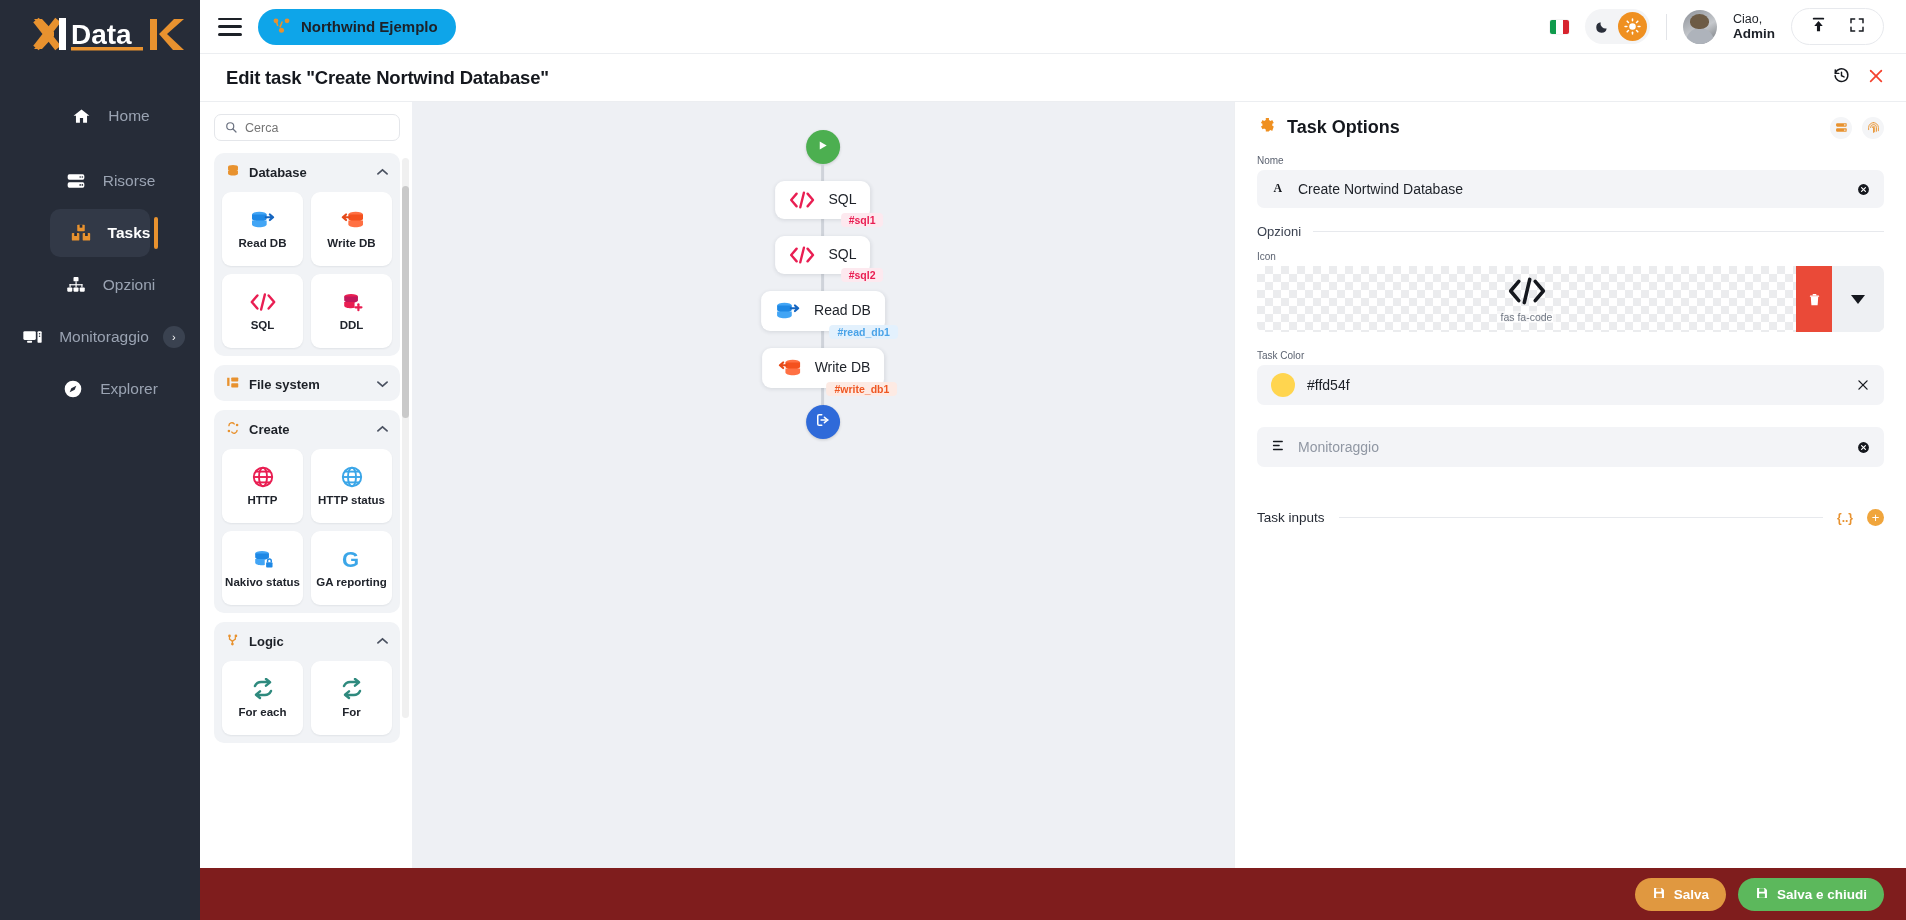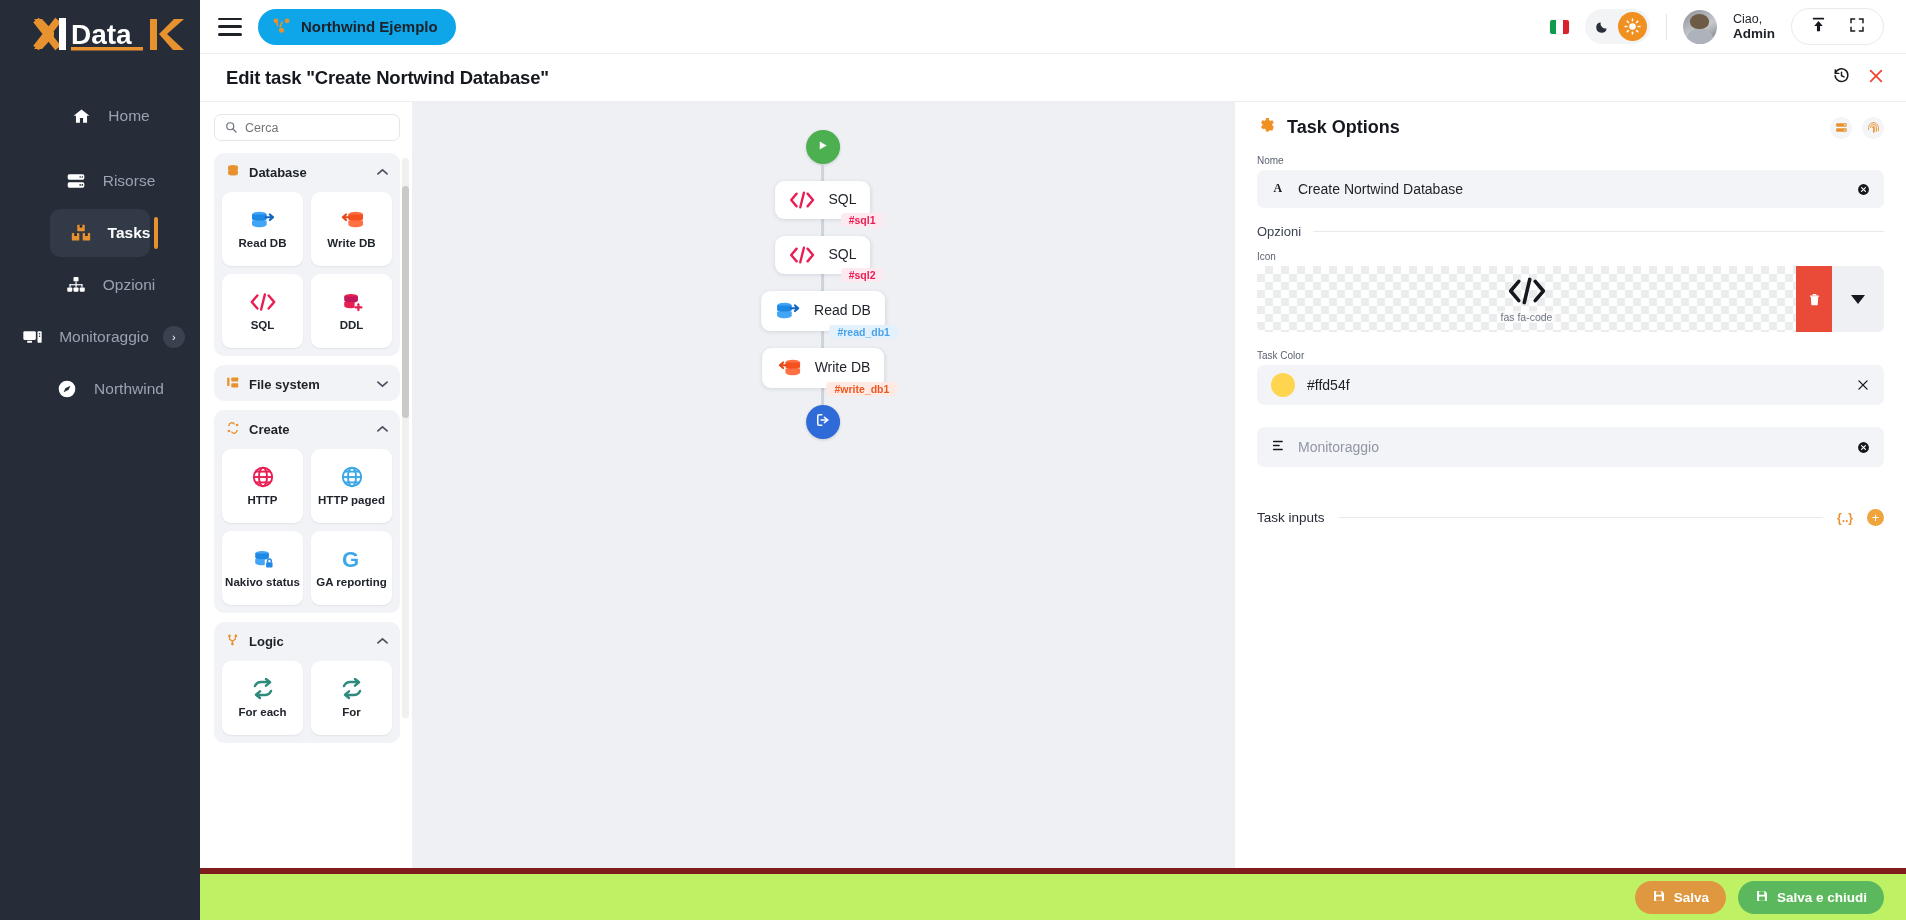--- a/index.html
+++ b/index.html
@@ -197,21 +197,21 @@
   .task-inputs-row .ti-label { font-size:13.5px; color:#262b35; }
   .task-inputs-row .line { flex:1; height:1px; background:#e7e9ed; }
   .brace { color:#e8922f; font-size:12px; font-weight:700; cursor:pointer; }
   .plus-btn {
     width:17px; height:17px; border-radius:50%; background:#f0a53c; color:#fff;
     display:flex; align-items:center; justify-content:center; font-size:13px; line-height:1; cursor:pointer;
   }
 
   
   .footer {
-    height:52px; background:#bef264; border-top:6px solid #7f1d1d; display:flex; align-items:center;
+    height:52px; background:#7f1d1d; border-top:1px solid #7f1d1d; display:flex; align-items:center;
     justify-content:flex-end; gap:12px; padding-right:22px;
   }
   .btn {
     display:flex; align-items:center; gap:8px; border:none; border-radius:20px; color:#fff;
     font-size:13.5px; font-weight:700; padding:8px 17px; cursor:pointer;
     font-family:"Liberation Sans", sans-serif;
   }
   .btn-save { background:#e09840; }
   .btn-save-close { background:#5cb85c; }
 </style>
@@ -305,21 +305,21 @@
         <span>Monitoraggio</span>
         <span class="nav-chev">›</span>
       </div>
       <div class="nav-item">
         <span class="nic">
           <svg width="20" height="20" viewBox="0 0 24 24">
               <circle cx="12" cy="12" r="10" fill="#ffffff"></circle>
               <path d="M16 8 L10 11 L8 16 L14 13 Z" fill="#262c38"></path>
             </svg>
         </span>
-        <span>Northwind</span>
+        <span>Explorer</span>
       </div>
     </nav>
   </aside>
 
   <div class="main">
 
     <header class="topbar">
       <div class="hamburger">
           <span></span>
           <span></span>
@@ -543,21 +543,21 @@
               <div class="card">
                 <span class="ci">
                   <svg width="24" height="24" viewBox="0 0 24 24" fill="none" stroke="#3ba6e8" stroke-width="1.9">
                     <circle cx="12" cy="12" r="9.2"></circle>
                       <ellipse cx="12" cy="12" rx="4" ry="9.2"></ellipse>
                       <line x1="2.8" y1="12" x2="21.2" y2="12"></line>
                       <line x1="4.4" y1="6.6" x2="19.6" y2="6.6"></line>
                       <line x1="4.4" y1="17.4" x2="19.6" y2="17.4"></line>
                   </svg>
                 </span>
-                <span class="lbl">HTTP paged</span>
+                <span class="lbl">HTTP status</span>
               </div>
               <div class="card">
                 <span class="ci">
                   <svg width="24" height="22" viewBox="0 0 24 24">
                     <ellipse cx="11" cy="6" rx="7.5" ry="2.8" fill="#42a5f5"></ellipse>
                     <path d="M3.5 6v4c0 1.6 3.4 2.8 7.5 2.8s7.5-1.2 7.5-2.8V6" fill="#1e88e5"></path>
                     <path d="M3.5 12v4c0 1.6 3.4 2.8 7.5 2.8 1 0 2-.08 2.9-.22V12" fill="#42a5f5"></path>
                     <rect x="15.4" y="15.6" width="7" height="5.6" rx="1" fill="#1e88e5"></rect>
                     <path d="M17 15.6v-1.6a2 2 0 0 1 4 0v1.6" fill="none" stroke="#1e88e5" stroke-width="1.6"></path>
                   </svg>

